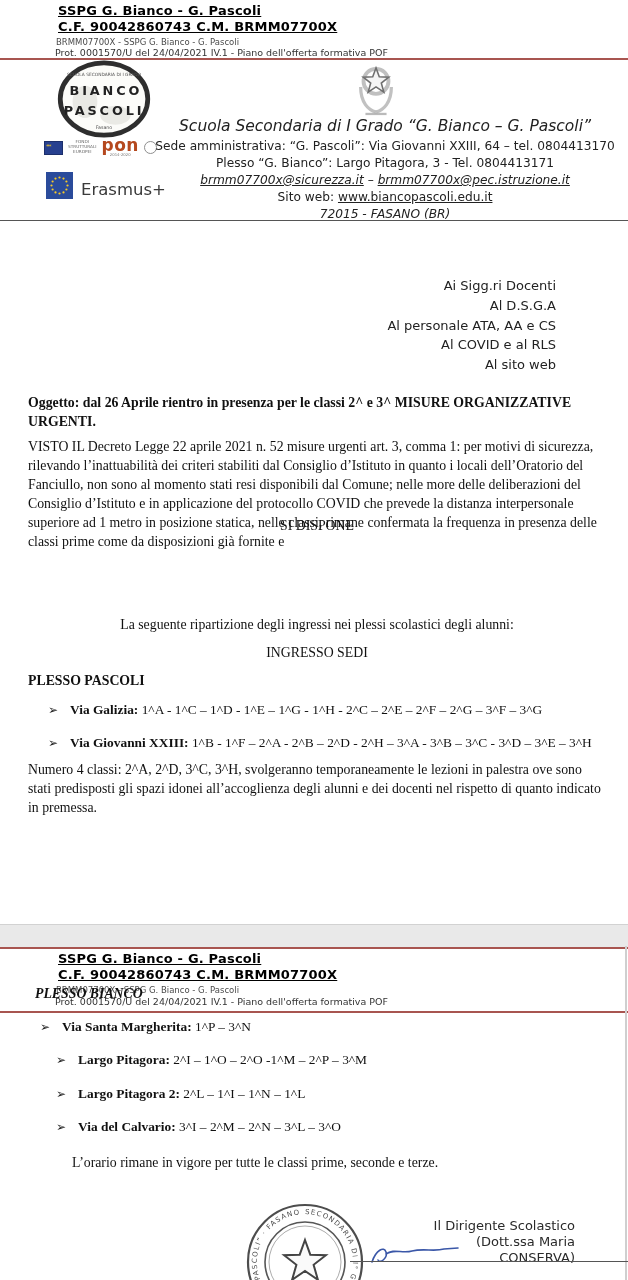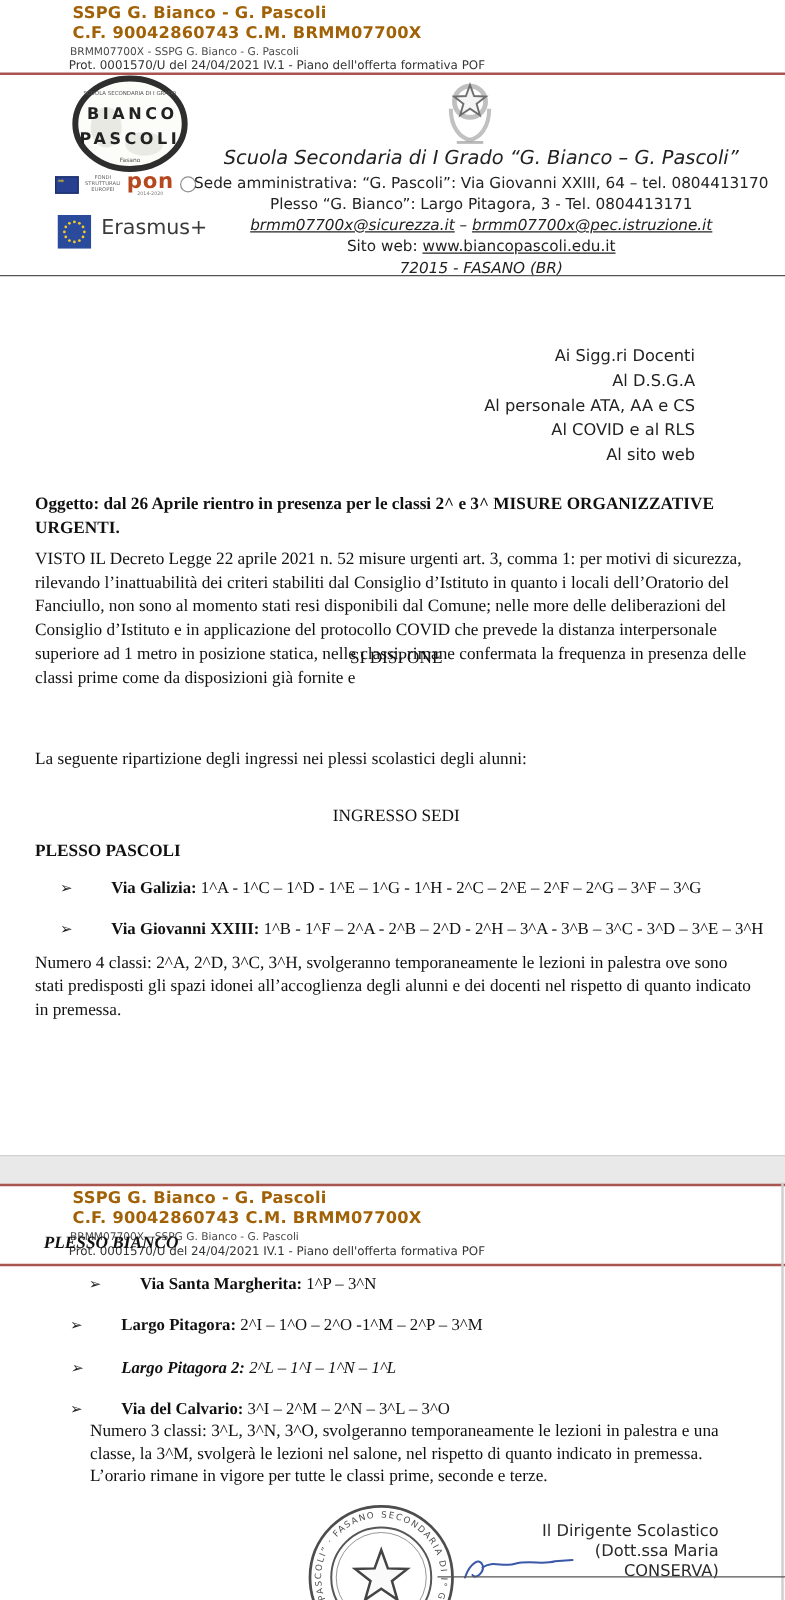--- a/index.html
+++ b/index.html
@@ -1,49 +1,49 @@
 <!DOCTYPE html>
 <html><head>
 <meta charset="utf-8">
 <style>
   html,body { margin:0; padding:0; background:#ffffff; }
   #page { position:relative; width:628px; height:1280px; background:#ffffff; overflow:hidden;
           font-family:"DejaVu Sans", sans-serif; color:#1c1c1c; }
   .abs { position:absolute; }
   .sans { font-family:"DejaVu Sans", sans-serif; }
-  .blue  { color:#a16207; font-weight:bold; font-size:13px; letter-spacing:.2px; }
+  .blue  { color:#000000; font-weight:bold; font-size:13px; letter-spacing:.2px;text-decoration:underline; }
   .tinyreg { font-size:8.5px; color:#4a4a4a; }
   .protline { font-size:9.5px; color:#333; }
   .redline { height:1.5px; background:#a85550; left:0; right:0; }
   .grayline { height:1.2px; background:#555; left:0; right:0; }
 
   .letterhead { left:150px; width:470px; text-align:center; line-height:17px; }
   .lh-title { font-size:15.5px; font-style:italic; color:#222; margin-bottom:3px; }
   .lh-line  { font-size:12.2px; color:#222; }
   .lh-it    { font-style:italic; }
   .lh-link  { text-decoration:underline; }
 
   .recipients { right:72px; top:276px; text-align:right; font-size:13px; color:#222; line-height:19.8px; }
 
   .bodytext { font-family:"Liberation Serif", serif; font-size:13.8px; color:#111; line-height:19px; }
   .subject  { font-weight:bold; }
   .center   { text-align:center; }
   .bullet-row { white-space:nowrap; font-family:"Liberation Serif", serif; font-size:13.4px; color:#111; }
   .bullet-glyph { display:inline-block; width:22px; color:#222; font-size:12px; }
-  .bullet-label { font-weight:bold;margin-left:19px; }
+  .bullet-label { font-weight:bold; }
 
   .pon-strip { left:44px; top:138px; display:flex; align-items:center; gap:5px; }
   .euflag-sm { width:17px; height:12px; background:#27408f; border:1px solid #1c2f6b; position:relative; }
   .euflag-sm span { position:absolute; top:1px; left:1px; font-size:5px; color:#f7c928; letter-spacing:-1px; }
   .pon-text { font-size:4.2px; line-height:4.8px; color:#666; text-transform:uppercase; text-align:center; }
   .pon-word { font-size:17px; font-weight:bold; color:#b5481e; line-height:14px; letter-spacing:.5px; }
   .pon-sub  { font-size:3.8px; color:#777; text-align:center; }
   .pon-ring { width:11px; height:11px; border:1.6px solid #8f8f8f; border-radius:50%; }
 
-  .erasmus { left:46px; top:172px; display:flex; align-items:flex-start; gap:8px; }
+  .erasmus { left:46px; top:172px; display:flex; align-items:flex-end; gap:8px; }
   .erasmus-label { font-size:16.5px; color:#3a3a3a; }
 
   .gap-band { left:0; right:0; top:924px; height:22px; background:#e9e9e9;
               border-top:1px solid #d2d2d2; border-bottom:1px solid #dcdcdc; }
   .p2-edge { left:625px; top:946px; bottom:0; width:1.5px; background:#cfcfcf; }
 
   .sig-block { left:410px; width:165px; text-align:right; font-size:13px; color:#2a2a2a; line-height:16px; }
   .sig-line { left:350px; right:0; top:1261px; height:1px; background:#555; }
 </style>
 </head>
@@ -135,21 +135,21 @@
       <div>Al COVID e al RLS</div>
       <div>Al sito web</div>
     </div>
 
     <div class="abs bodytext subject" style="left:28px; top:393px; width:578px;">Oggetto: dal 26 Aprile rientro in presenza per le classi 2^ e 3^ MISURE ORGANIZZATIVE URGENTI.</div>
 
     <div class="abs bodytext" style="left:28px; top:437px; width:578px;">VISTO IL Decreto Legge 22 aprile 2021 n. 52 misure urgenti art. 3, comma 1: per motivi di sicurezza, rilevando l’inattuabilità dei criteri stabiliti dal Consiglio d’Istituto in quanto i locali dell’Oratorio del Fanciullo, non sono al momento stati resi disponibili dal Comune; nelle more delle deliberazioni del Consiglio d’Istituto e in applicazione del protocollo COVID che prevede la distanza interpersonale superiore ad 1 metro in posizione statica, nelle classi, rimane confermata la frequenza in presenza delle classi prime come da disposizioni già fornite e</div>
 
     <div class="abs bodytext center" style="left:28px; top:516px; width:578px;">SI DISPONE</div>
 
-    <div class="abs bodytext" style="left:28px; top:597px; width:578px;">La seguente ripartizione degli ingressi nei plessi scolastici degli alunni:</div>
+    <div class="abs bodytext" style="left:28px; top:615px; width:578px;text-align:center;">La seguente ripartizione degli ingressi nei plessi scolastici degli alunni:</div>
 
     <div class="abs bodytext center" style="left:28px; top:643px; width:578px;">INGRESSO SEDI</div>
 
     <div class="abs bodytext subject" style="left:28px; top:671px;">PLESSO PASCOLI</div>
 
     <div class="abs bullet-row" style="left:48px; top:702px;">
       <span class="bullet-glyph">➢</span><span class="bullet-label">Via Galizia:</span><span> 1^A - 1^C – 1^D - 1^E – 1^G - 1^H - 2^C – 2^E – 2^F – 2^G – 3^F – 3^G</span>
     </div>
     <div class="abs bullet-row" style="left:48px; top:735px;">
       <span class="bullet-glyph">➢</span><span class="bullet-label">Via Giovanni XXIII:</span><span> 1^B - 1^F – 2^A - 2^B – 2^D - 2^H – 3^A - 3^B – 3^C - 3^D – 3^E – 3^H</span>
@@ -166,35 +166,35 @@
     <div class="abs blue sans" style="left:58px; top:951px;">SSPG G. Bianco - G. Pascoli</div>
     <div class="abs blue sans" style="left:58px; top:967px;">C.F. 90042860743 C.M. BRMM07700X</div>
     <div class="abs sans tinyreg" style="left:56px; top:985px;">BRMM07700X - SSPG G. Bianco - G. Pascoli</div>
     <div class="abs sans protline" style="left:55px; top:996px;">Prot. 0001570/U del 24/04/2021 IV.1 - Piano dell'offerta formativa POF</div>
 
     <div class="abs bodytext subject" style="left:35px; top:984px;font-style:italic;">PLESSO BIANCO</div>
 
     <div class="abs redline" style="top:1011px;"></div>
     <div class="abs p2-edge"></div>
 
-    <div class="abs bullet-row" style="left:71px; top:1019px;">
+    <div class="abs bullet-row" style="left:40px; top:1019px;">
       <span class="bullet-glyph">➢</span><span class="bullet-label">Via Santa Margherita:</span><span> 1^P – 3^N</span>
     </div>
     <div class="abs bullet-row" style="left:56px; top:1052px;">
       <span class="bullet-glyph">➢</span><span class="bullet-label">Largo Pitagora:</span><span> 2^I – 1^O – 2^O -1^M – 2^P – 3^M</span>
     </div>
-    <div class="abs bullet-row" style="left:56px; top:1086px;font-style:italic;">
+    <div class="abs bullet-row" style="left:56px; top:1086px;">
       <span class="bullet-glyph">➢</span><span class="bullet-label">Largo Pitagora 2:</span><span> 2^L – 1^I – 1^N – 1^L</span>
     </div>
     <div class="abs bullet-row" style="left:56px; top:1119px;">
       <span class="bullet-glyph">➢</span><span class="bullet-label">Via del Calvario:</span><span> 3^I – 2^M – 2^N – 3^L – 3^O</span>
     </div>
 
     <div class="abs bodytext" style="left:72px; top:1136px; width:520px; line-height:18px;">
-      <span>Numero 3 classi: 3^L, 3^N, 3^O, svolgeranno temporaneamente le lezioni in palestra e una classe, la 3^M, svolgerà le lezioni nel salone, nel rispetto di quanto indicato in premessa.</span><br>
+      <br>
       <span>L’orario rimane in vigore per tutte le classi prime, seconde e terze.</span>
     </div>
 
     <div class="abs" style="left:245px; top:1202px;">
       <svg width="120" height="120" viewBox="0 0 120 120">
         <defs>
           <path id="stampcircle" d="M 60,12 A 48,48 0 1 1 59.9,12"></path>
         </defs>
         <circle cx="60" cy="60" r="57" fill="none" stroke="#4d4d4d" stroke-width="2.2"></circle>
         <circle cx="60" cy="60" r="40" fill="none" stroke="#565656" stroke-width="1.6"></circle>

